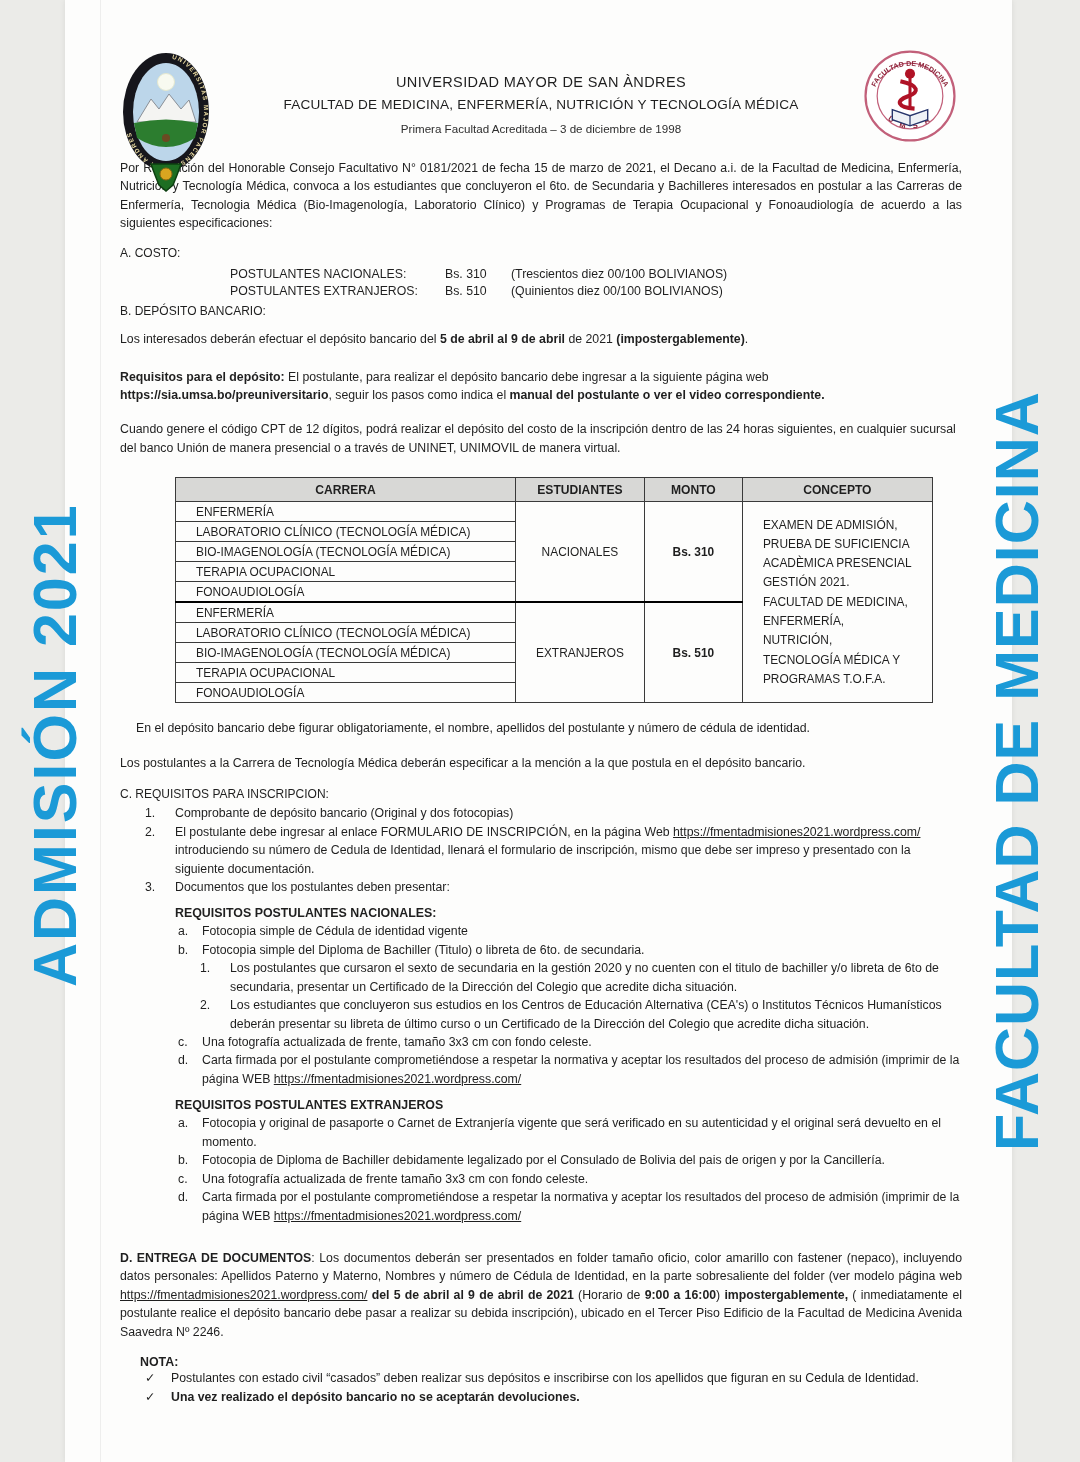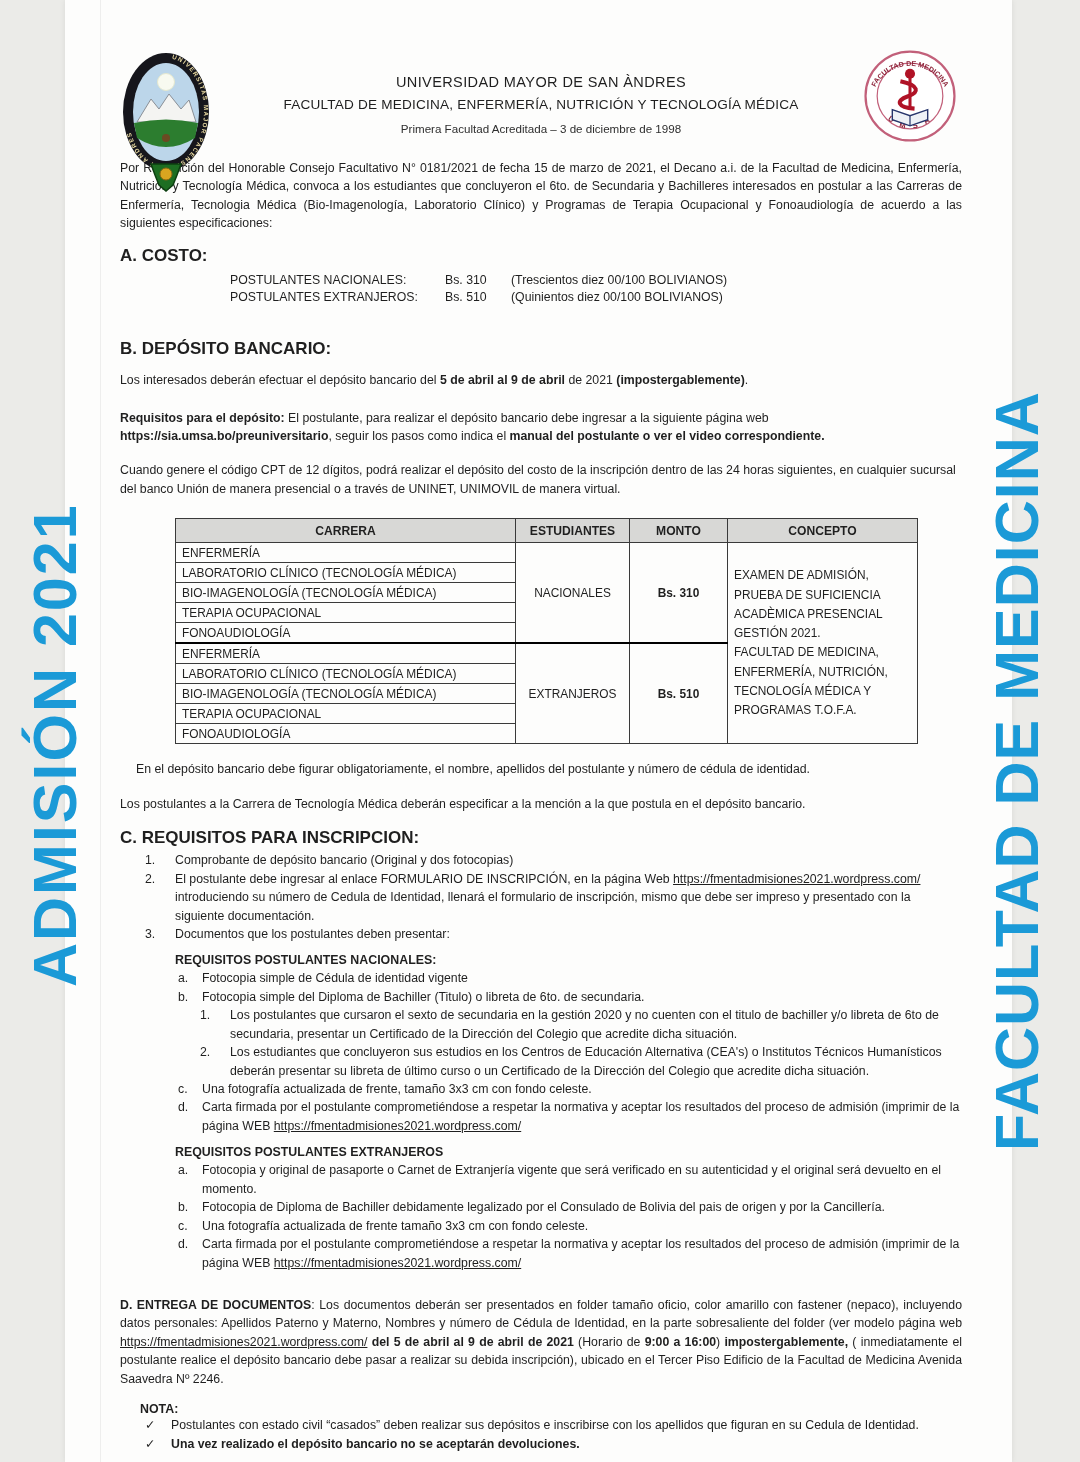--- a/index.html
+++ b/index.html
@@ -22,38 +22,38 @@
   .h-fac{font-size:13.6px;margin-top:7px;letter-spacing:.2px;}
   .h-accr{font-size:11.6px;margin-top:10px;color:#2e2e2e;}
   .doc-titles{text-align:center;margin-top:17px;}
   .doc-title{font-weight:bold;font-size:14.6px;line-height:1.5;letter-spacing:.2px;}
 
   
   .p{font-size:12.3px;line-height:1.5;}
   .just{text-align:justify;}
   .b{font-weight:bold;}
   .u{text-decoration:underline;}
-  .sec-h{font-weight:bold;font-size:17px;}
+  .sec-h{font-weight:normal;font-size:12px;}
 
   .intro{margin-top:11px;}
 
   .costo{margin-top:13px;}
   .cost-rows{margin:6px 0 0 110px;}
   .cost-row{display:flex;font-size:12.3px;line-height:1.4;}
   .cost-label{width:215px;}
   .cost-amt{width:66px;}
 
-  .dep-h{margin-top:33px;}
+  .dep-h{margin-top:4px;}
   .dep-p1{margin-top:12px;}
   .dep-p2{margin-top:19px;}
   .dep-p3{margin-top:16px;}
 
   
   table.main{border-collapse:collapse;margin:20px 0 0 55px;table-layout:fixed;}
-  table.main th, table.main td{border:1px solid #3a3a3a;font-size:11.9px;padding:0 6px;}
+  table.main th, table.main td{border:1px solid #3a3a3a;font-size:11.9px;padding:0 20px;}
   table.main th{background:#d8d8d6;height:23px;font-size:12.1px;}
   td.carrera{height:19px;}
   td.grp{text-align:center;vertical-align:middle;}
   td.monto{text-align:center;vertical-align:middle;font-weight:bold;}
   td.concepto{vertical-align:middle;padding:4px 10px;line-height:1.62;font-size:12px;}
   .thickb{border-bottom:2.5px solid #000 !important;}
 
   .post-tabla{margin-top:16px;}
 
   .req-h{margin-top:15px;}

